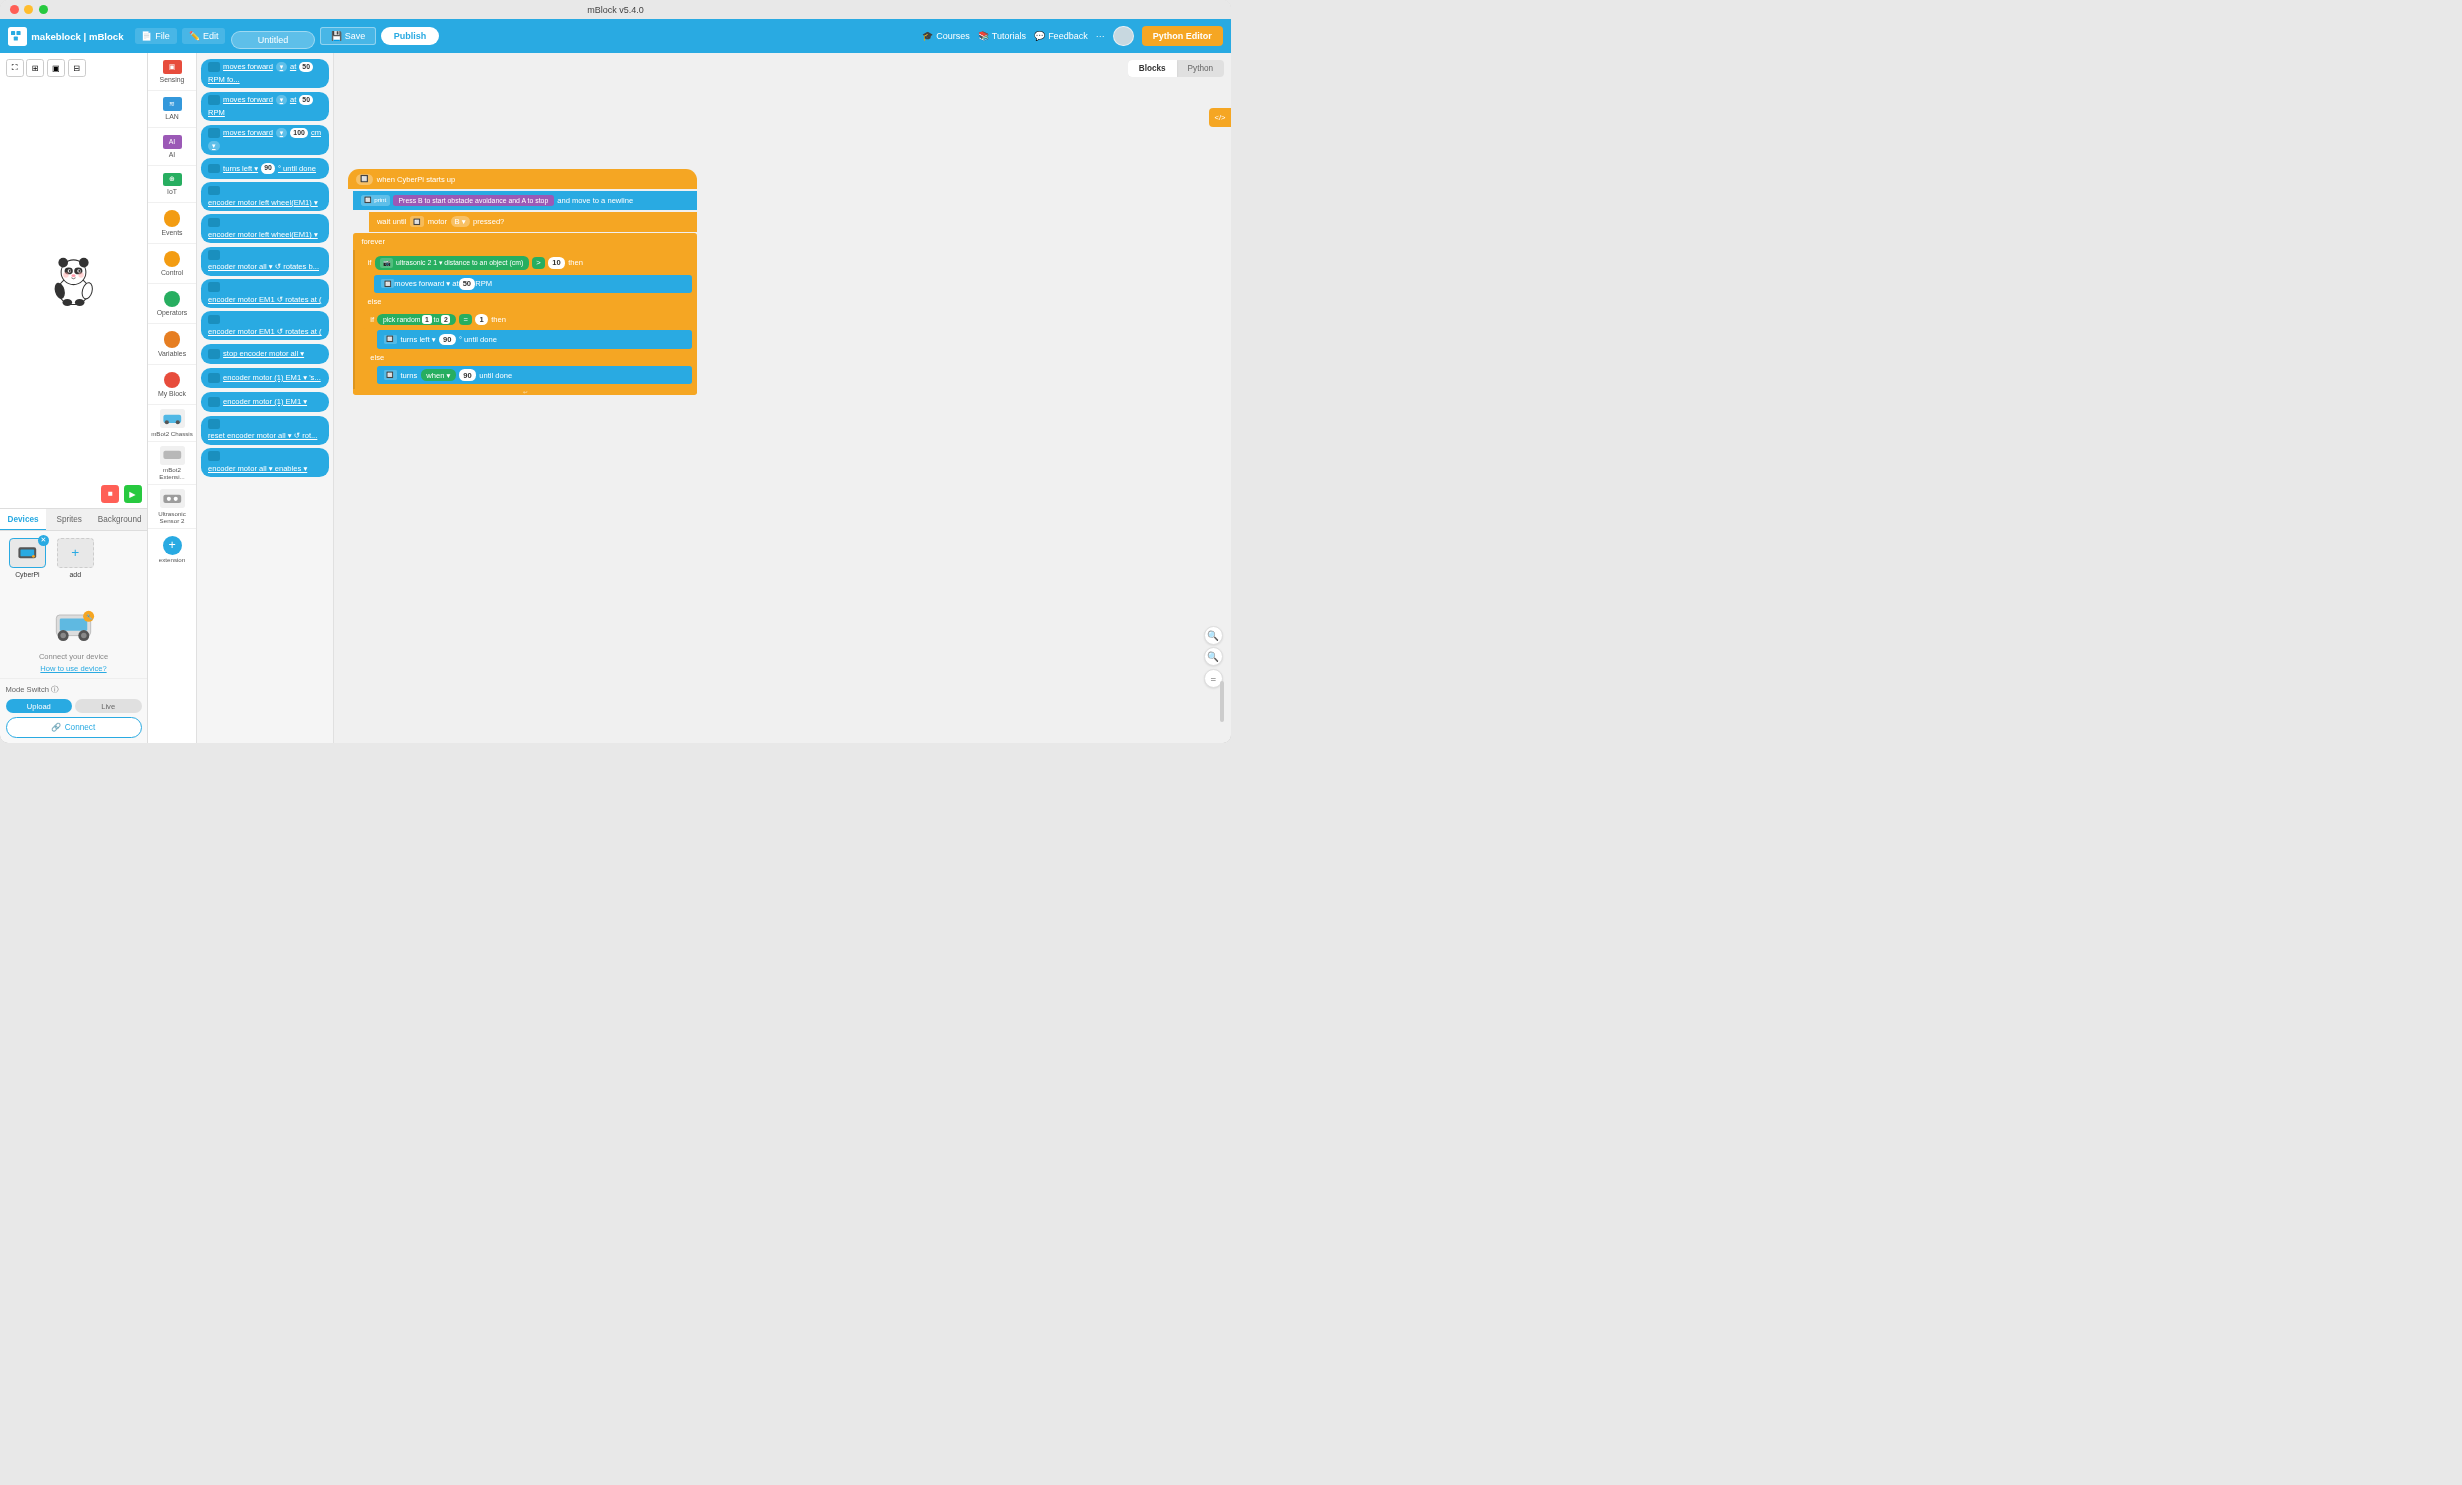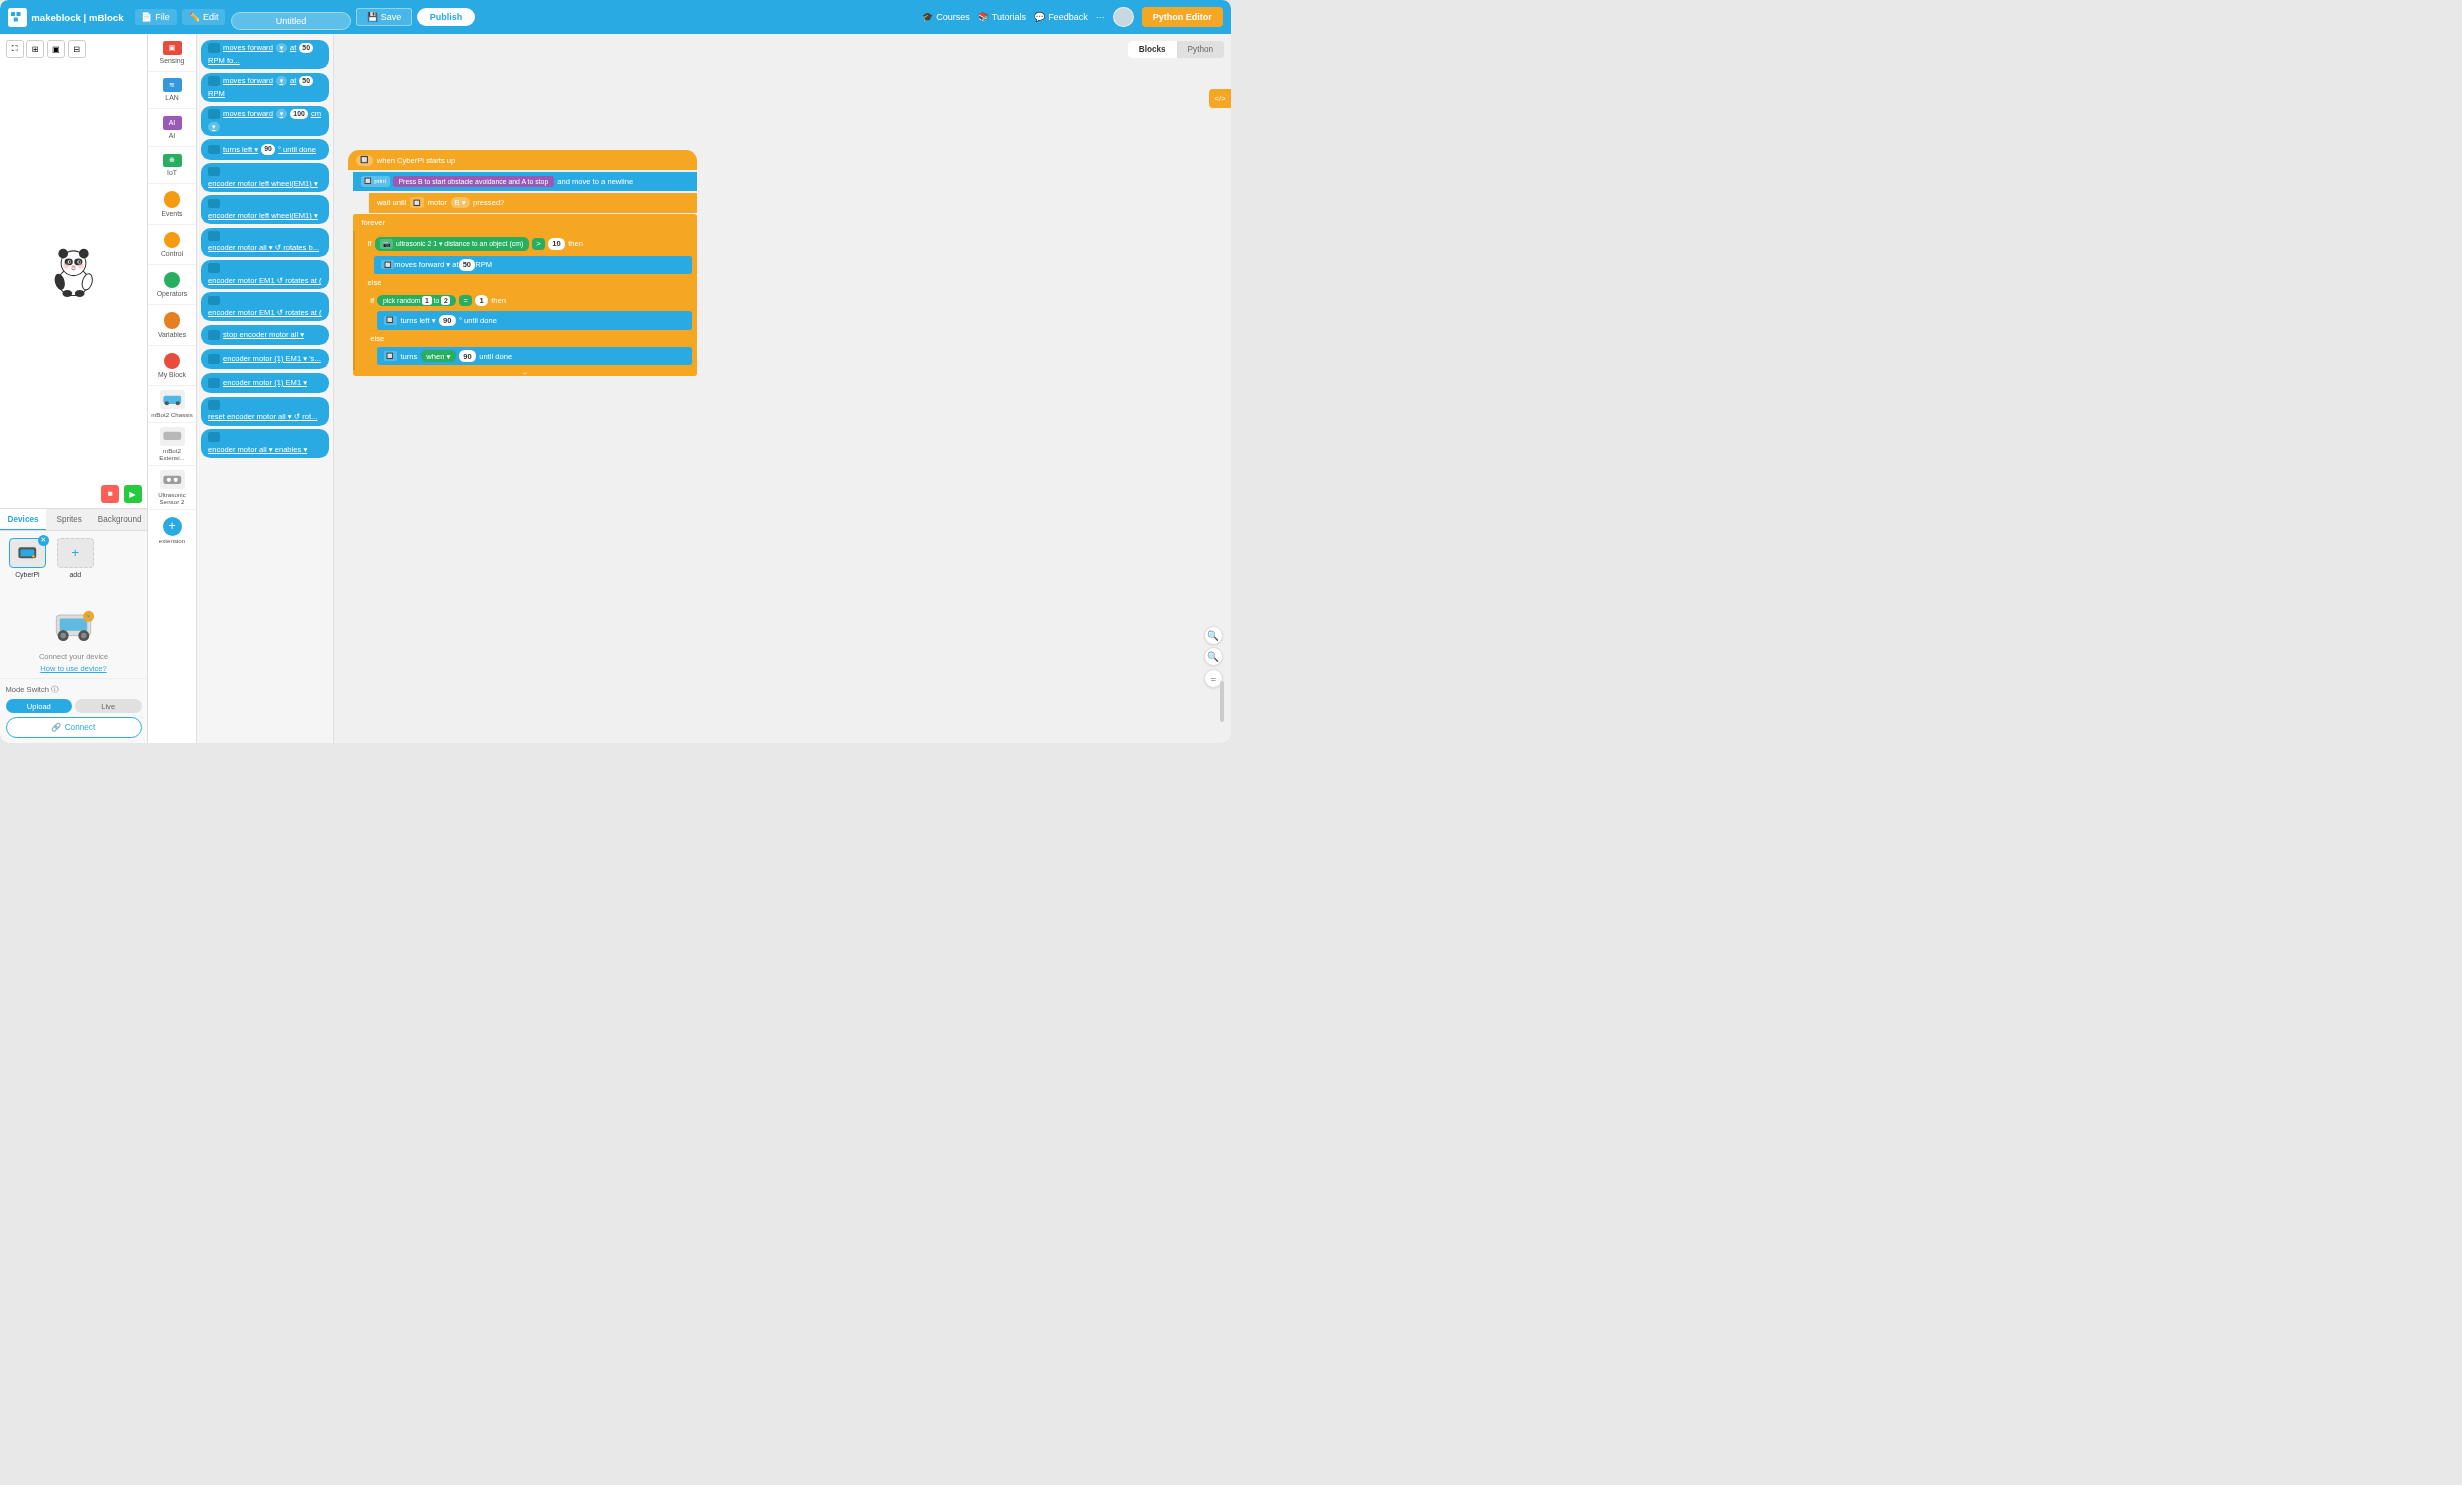--- a/index.html
+++ b/index.html
@@ -89,21 +89,21 @@
       align-items: center;
       gap: 2.7px;
     }
     .title-input {
       background: rgba(255,255,255,0.25);
       border: 0.7px solid rgba(255,255,255,0.4);
       color: white;
       padding: 3.4px 9.6px;
       border-radius: 11px;
       font-size: 9px;
-      width: 120px;
+      width: 84px;
       text-align: center;
       margin-top: 8px;
     }
     .title-input::placeholder { color: rgba(255,255,255,0.8); }
     .save-btn {
       background: rgba(255,255,255,0.15);
       border: 0.7px solid rgba(255,255,255,0.4);
       color: white;
       padding: 3.4px 9.6px;
       border-radius: 2.7px;
@@ -541,20 +541,28 @@
     .panda-svg {
       width: 55px;
       height: 55px;
     }
   </style>
 </head>
 <body>
 
 <div class="window">
 
+  <div class="title-bar">
+    <div class="window-controls">
+      <div class="wc wc-close"></div>
+      <div class="wc wc-min"></div>
+      <div class="wc wc-max"></div>
+    </div>
+    <span class="title-bar-title">mBlock v5.4.0</span>
+  </div>
 
   <div class="toolbar">
     <div class="logo-area">
       <div class="logo-icon">
         <svg width="13.7" height="9.6" viewBox="0 0 20 14">
           <rect x="0" y="0" width="6" height="6" rx="1" fill="#29aae2"></rect>
           <rect x="8" y="0" width="6" height="6" rx="1" fill="#29aae2"></rect>
           <rect x="4" y="8" width="6" height="6" rx="1" fill="#29aae2"></rect>
         </svg>
       </div>

